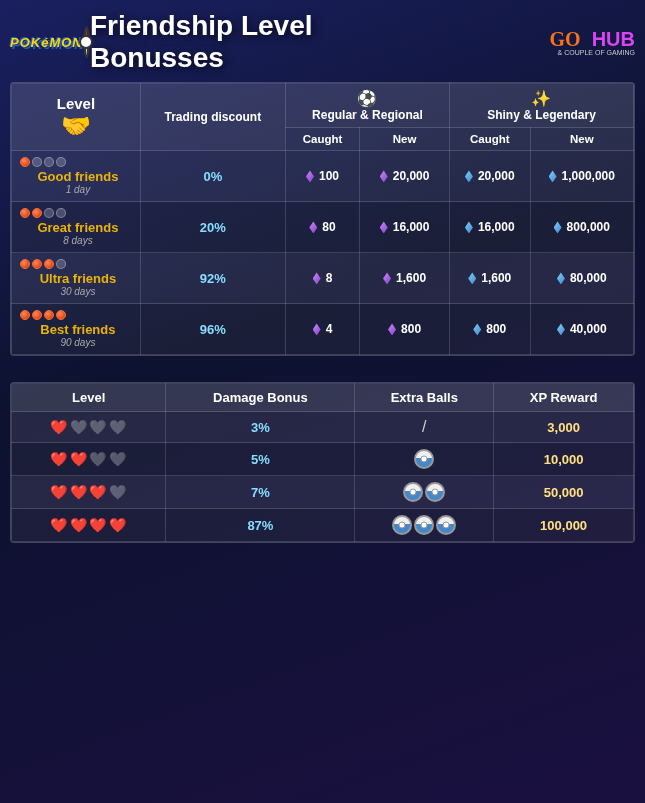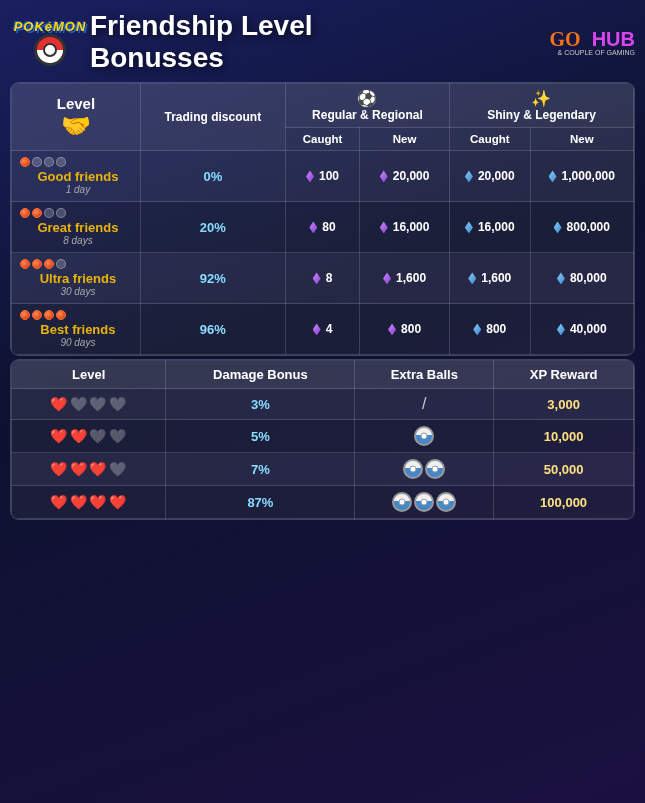--- a/index.html
+++ b/index.html
@@ -27,21 +27,21 @@
     .header {
       display: flex;
       align-items: center;
       justify-content: space-between;
       margin-bottom: 8px;
     }
     .pokemon-logo {
       width: 80px;
       height: 55px;
       display: flex;
-      flex-direction: column;
+      flex-direction: row;
       align-items: center;
       justify-content: center;
     }
     .pokemon-logo .logo-text {
       font-size: 13px;
       font-weight: 900;
       color: #FFD700;
       text-shadow: 2px 2px 0 #2060c0, -1px -1px 0 #2060c0;
       letter-spacing: 1px;
       font-style: italic;
@@ -96,23 +96,23 @@
     }
     .gohub-logo .sub-text {
       font-size: 7px;
       color: #ccc;
       text-align: right;
     }
 
     
     .table-container {
       background: rgba(255,255,255,0.07);
-      border-radius: 9px;
+      border-radius: 4px;
       border: 1px solid rgba(255,255,255,0.15);
-      margin-bottom: 3px;
+      margin-bottom: 26px;
       overflow: hidden;
     }
     .trade-table {
       width: 100%;
       border-collapse: collapse;
       font-size: 11.5px;
     }
     .trade-table th, .trade-table td {
       border: 1px solid rgba(255,255,255,0.15);
       padding: 5px 4px;

